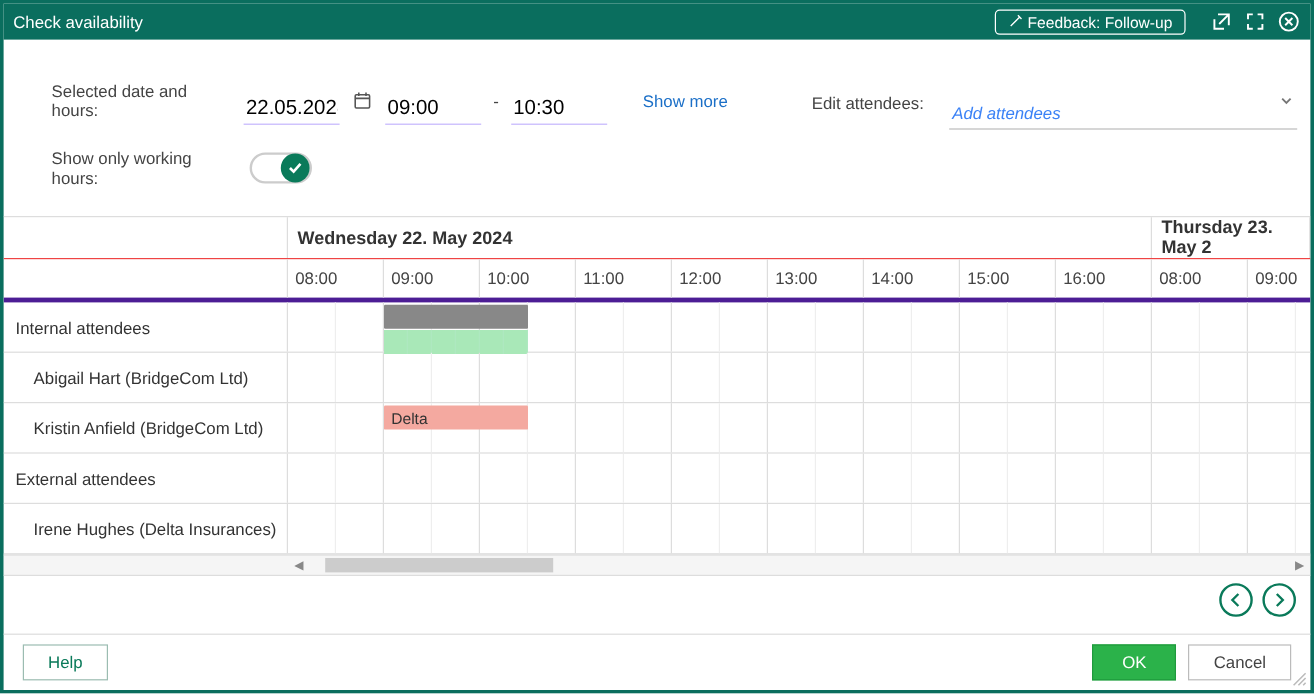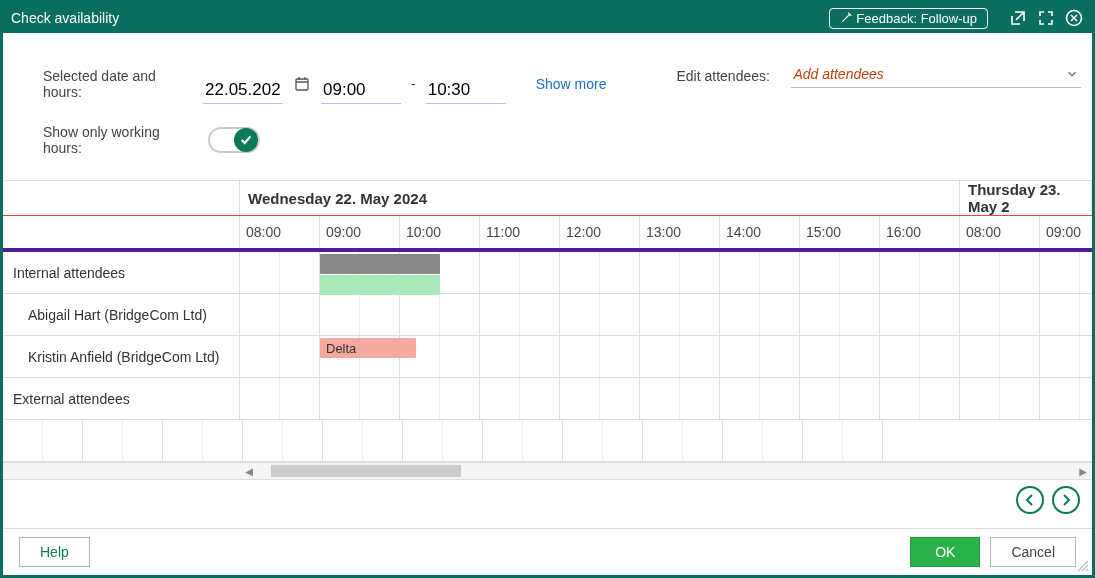--- a/index.html
+++ b/index.html
@@ -96,21 +96,21 @@
   }
   .edit-placeholder {
     width: 290px;
     border-bottom: 1px solid #bbb;
     padding: 3px 2px 5px 2px;
     display: flex;
     align-items: center;
     justify-content: space-between;
     cursor: pointer;
   }
-  .edit-placeholder .ph-text { color: #c2410c; font-style: italic; }
+  .edit-placeholder .ph-text { color: #3b82f6; font-style: italic; margin-top: 20px; }
   .chev-down {
     width: 14px; height: 14px;
     color: #777;
   }
   .calendar {
     margin-top: 24px;
     flex: 1;
     display: flex;
     flex-direction: column;
     overflow: hidden;
@@ -462,21 +462,21 @@
             <div class="half"></div>
             <div class="half hourmark"></div>
             <div class="half"></div>
             <div class="half hourmark"></div>
             <div class="half"></div>
             <div class="half hourmark"></div>
             <div class="half"></div>
             <div class="half hourmark"></div>
             <div class="half"></div>
             <div class="half hourmark"></div>
-            <div class="event red" style="left: 80px; width: 96px;">Delta</div>
+            <div class="event red" style="left: 80px; width: 120px;">Delta</div>
           </div>
         </div>
         <div class="grid-row group">
           <div class="rowlabel-col">External attendees</div>
           <div class="grid-cells">
             <div class="half"></div>
             <div class="half hourmark"></div>
             <div class="half"></div>
             <div class="half hourmark"></div>
             <div class="half"></div>
@@ -493,20 +493,21 @@
             <div class="half hourmark"></div>
             <div class="half"></div>
             <div class="half hourmark"></div>
             <div class="half"></div>
             <div class="half hourmark"></div>
             <div class="half"></div>
             <div class="half hourmark"></div>
           </div>
         </div>
         <div class="grid-row person">
+          <div class="rowlabel-col">Irene Hughes (Delta Insurances)</div>
           <div class="grid-cells">
             <div class="half"></div>
             <div class="half hourmark"></div>
             <div class="half"></div>
             <div class="half hourmark"></div>
             <div class="half"></div>
             <div class="half hourmark"></div>
             <div class="half"></div>
             <div class="half hourmark"></div>
             <div class="half"></div>

